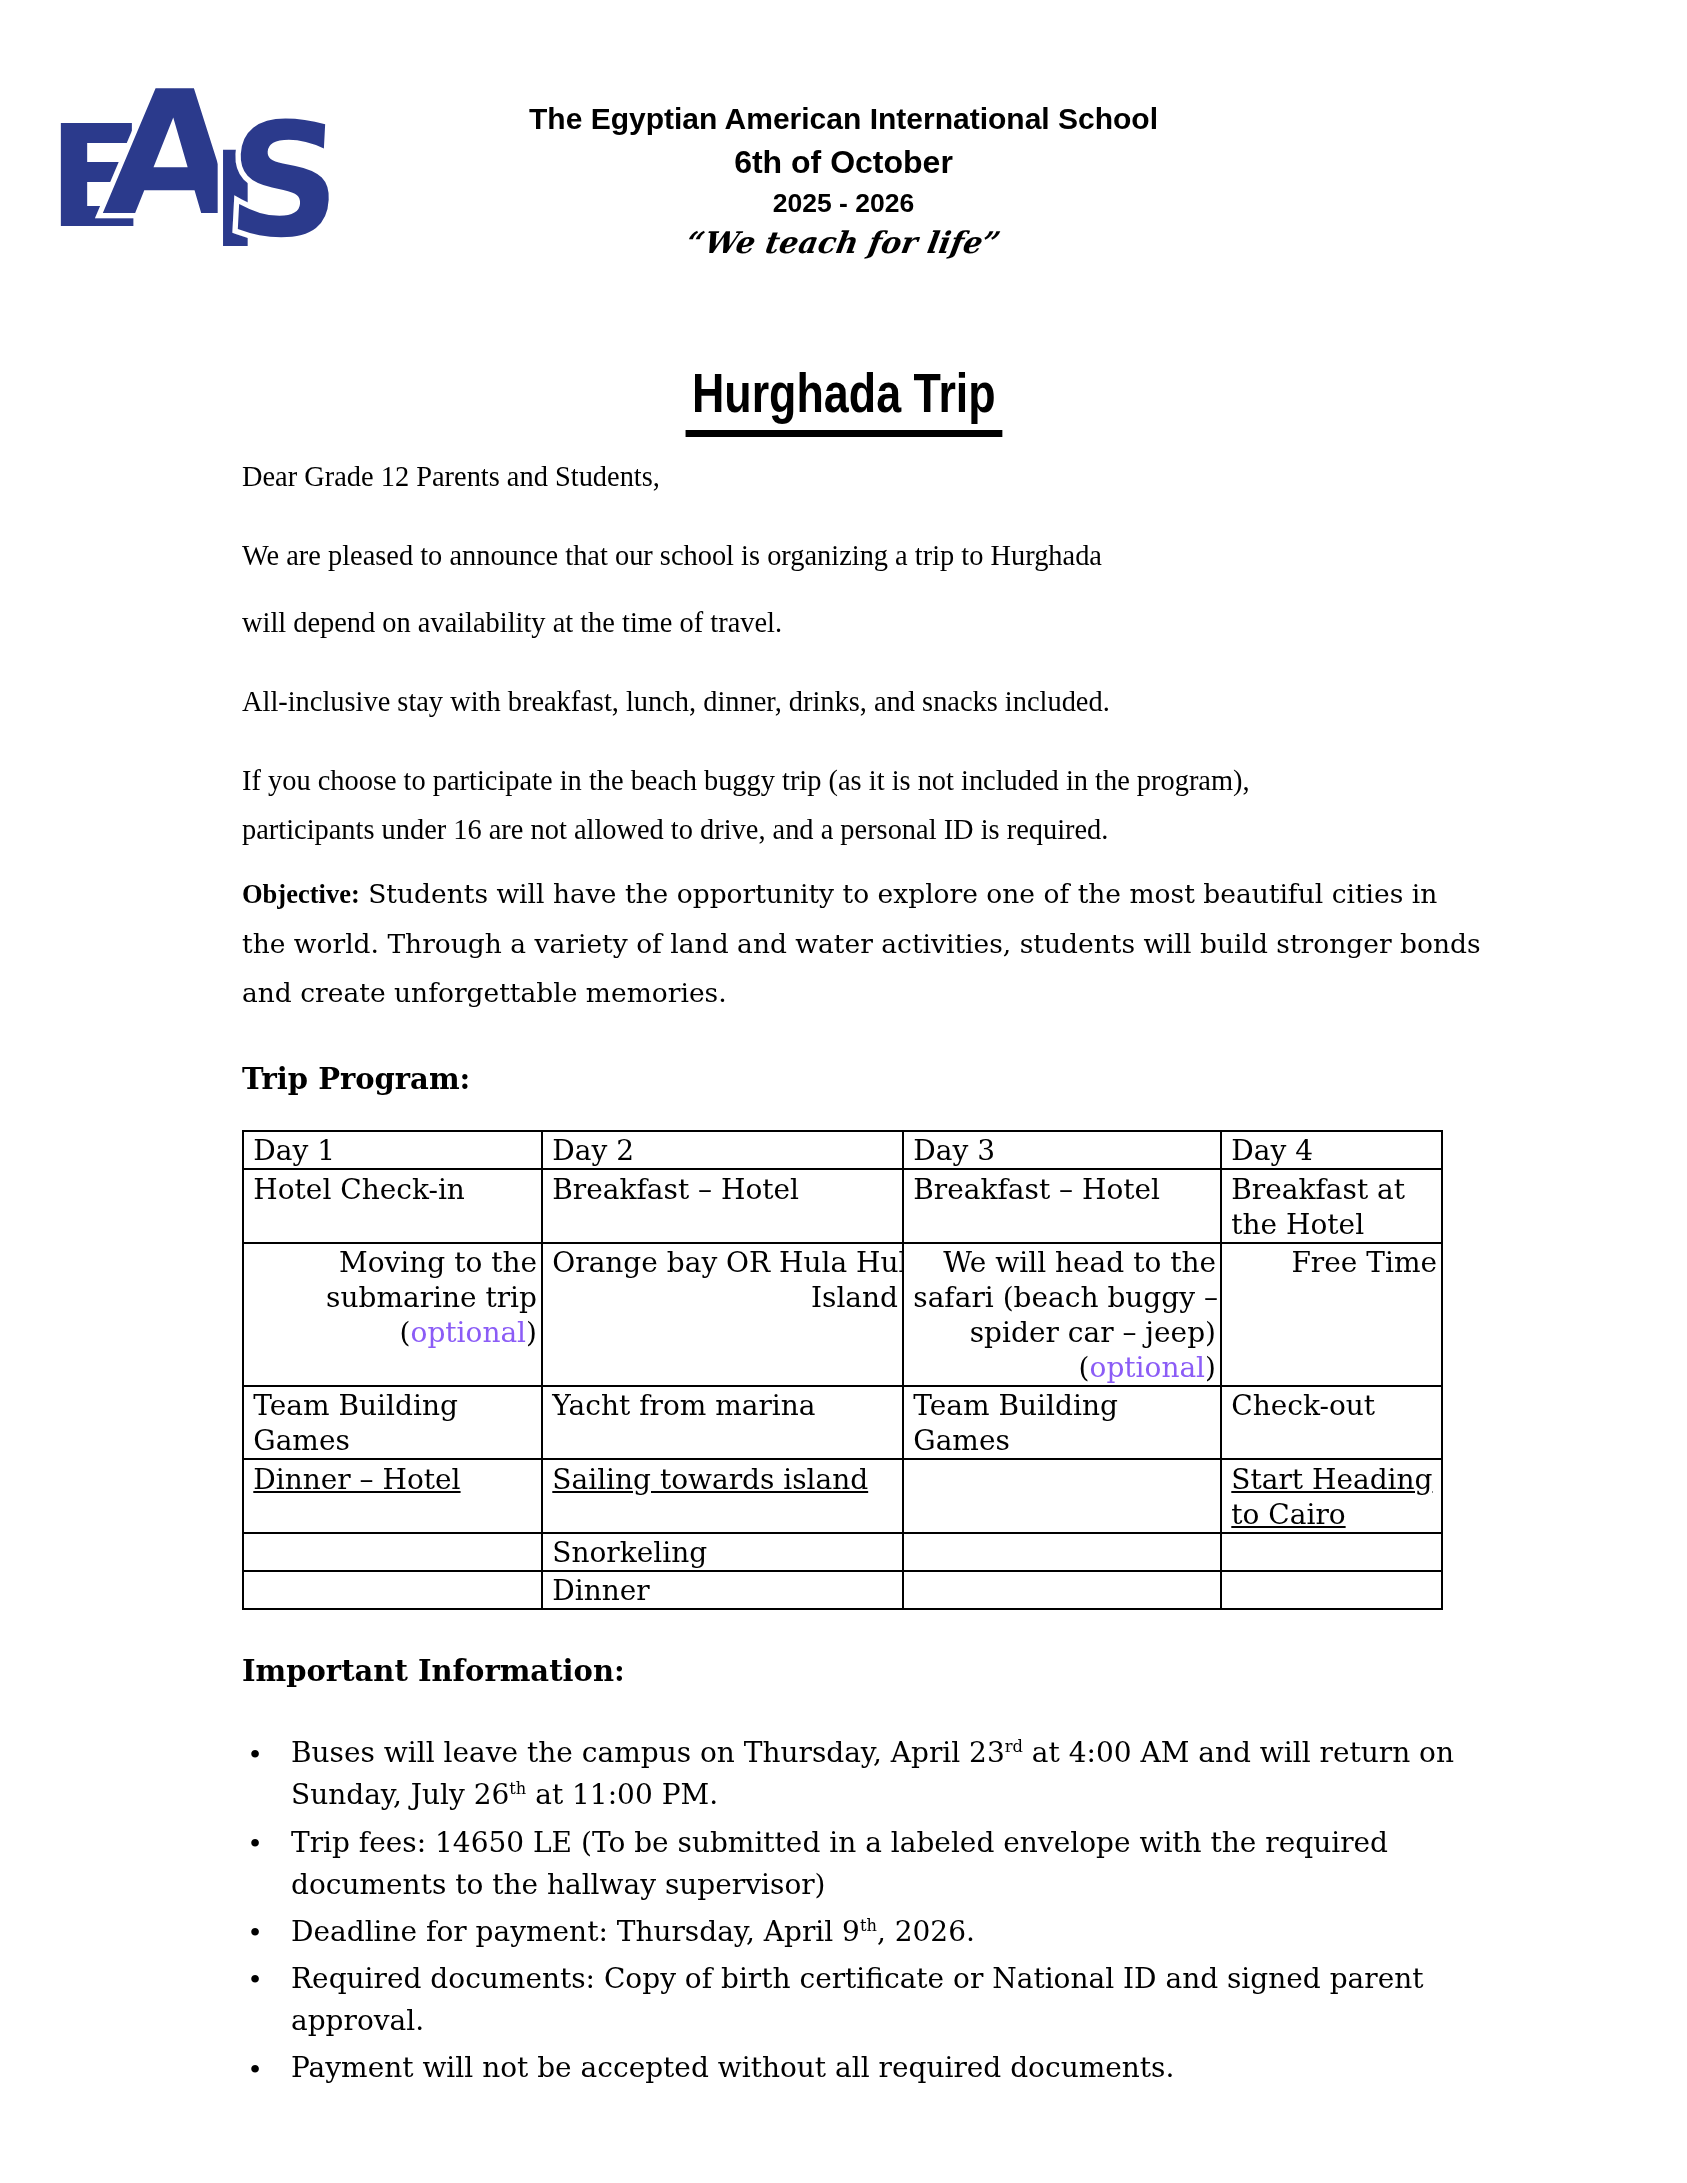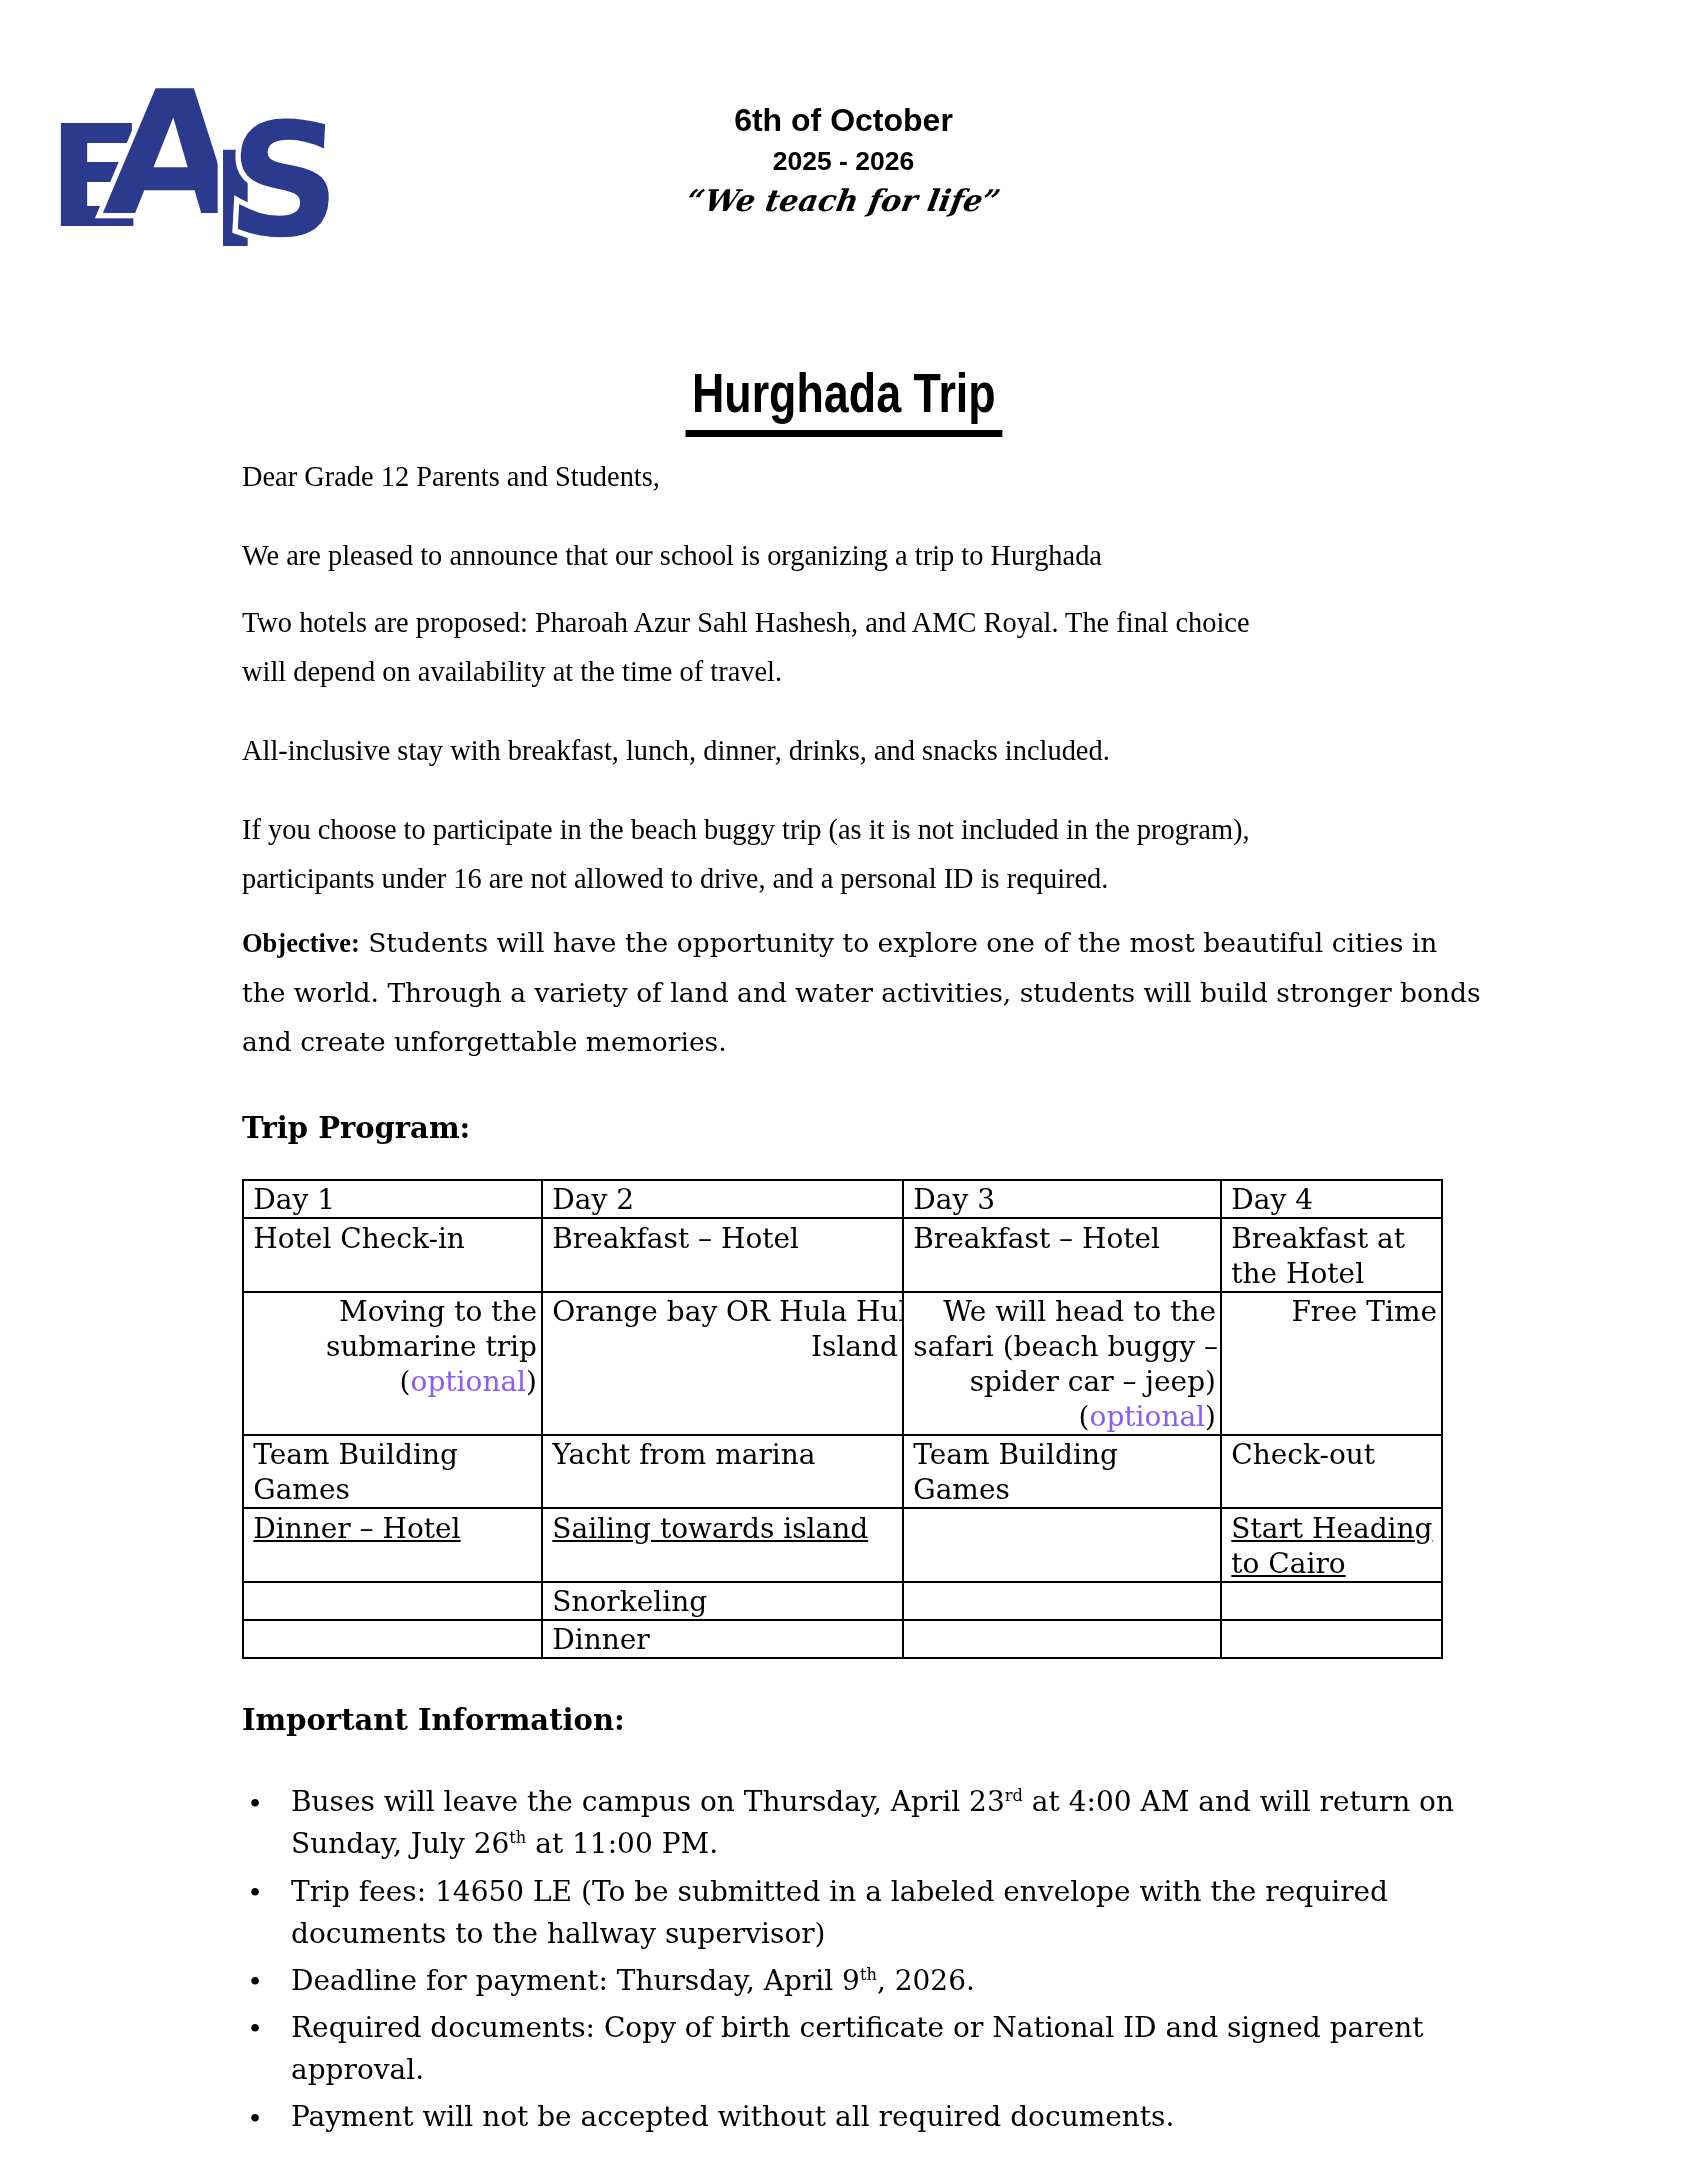--- a/index.html
+++ b/index.html
@@ -67,38 +67,38 @@
 <div class="page">
 
   <div class="header">
     <div class="logo">
       <span class="l-e">E</span>
       <span class="l-a">A</span>
       <span class="l-i">I</span>
       <span class="l-s">S</span>
     </div>
     <div class="header-text">
+      <div class="ht1">The Egyptian American International School</div>
       <div class="ht2">6th of October</div>
       <div class="ht3">2025 - 2026</div>
       <div class="motto"><span class="mi">“We teach for life”</span></div>
     </div>
   </div>
 
   <div class="content">
 
     <div class="title-wrap">
       <span class="title">Hurghada Trip</span>
     </div>
 
     <p class="para salutation">Dear Grade 12 Parents and Students,</p>
 
     <p class="para mt">We are pleased to announce that our school is organizing a trip to Hurghada</p>
 
     <p class="para mt-sm">
-      <span class="line">Two hotels are proposed: Pharoah Azur Sahl Hashesh, and AMC Royal. The final choice</span>
       <span class="line">will depend on availability at the time of travel.</span>
     </p>
 
     <p class="para mt">All-inclusive stay with breakfast, lunch, dinner, drinks, and snacks included.</p>
 
     <p class="para mt">
       <span class="line">If you choose to participate in the beach buggy trip (as it is not included in the program),</span>
       <span class="line">participants under 16 are not allowed to drive, and a personal ID is required.</span>
     </p>
 

